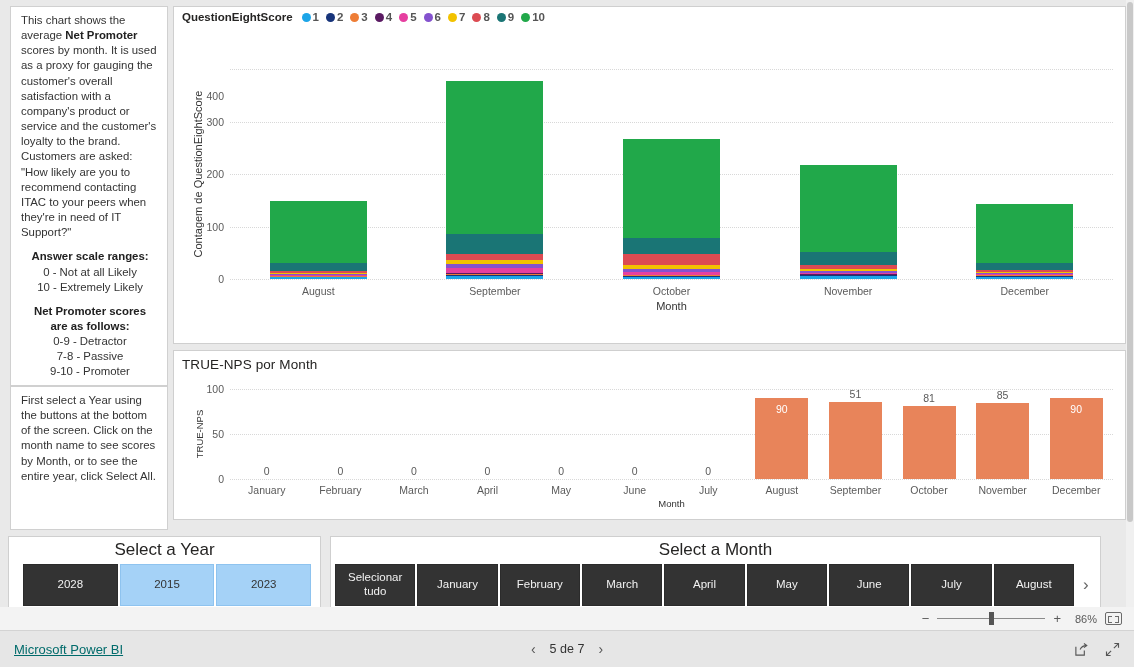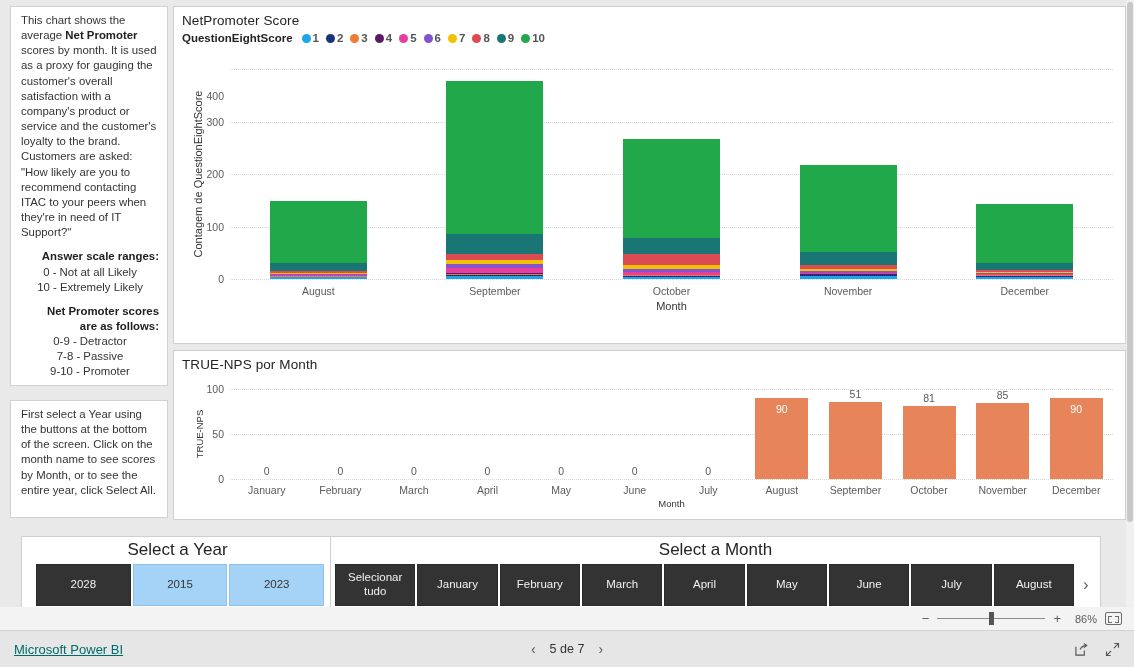--- a/index.html
+++ b/index.html
@@ -27,35 +27,35 @@
   .textbox {
     position: absolute;
     background: #ffffff;
     border: 1px solid #d0d0d0;
     padding: 6px 8px 6px 10px;
     font-size: 11.4px;
     line-height: 1.33;
     color: #333333;
   }
   #desc-box { left: 10px; top: 6px; width: 158px; height: 380px; }
-  #instr-box { left: 10px; top: 400px; width: 158px; height: 118px; }
+  #instr-box { left: 10px; top: 386px; width: 158px; height: 144px; }
   .tb-para { margin-bottom: 9px; white-space: pre-wrap; }
   .tb-para b { font-weight: bold; color: #212121; }
-  .tb-head { font-weight: bold; color: #212121; text-align: right; }
+  .tb-head { font-weight: bold; color: #212121; text-align: center; }
   .tb-line { text-align: center; }
 
   
   .visual {
     position: absolute;
     background: #ffffff;
     border: 1px solid #cfcfcf;
   }
   #nps-visual   { left: 173px; top: 6px;   width: 953px; height: 338px; }
   #truenps-visual { left: 173px; top: 350px; width: 953px; height: 170px; }
-  #year-slicer  { left: 21px;  top: 536px; width: 313px; height: 78px; }
+  #year-slicer  { left: 8px;  top: 536px; width: 313px; height: 78px; }
   #month-slicer { left: 330px; top: 536px; width: 771px; height: 78px; }
 
   .visual-title {
     font-size: 13.5px;
     color: #252423;
     padding: 6px 0 0 8px;
     letter-spacing: .1px;
   }
 
   
@@ -317,21 +317,20 @@
       <div class="tb-line">0-9 - Detractor</div>
       <div class="tb-line">7-8 - Passive</div>
       <div class="tb-line">9-10 - Promoter</div>
     </div>
 
     <div class="textbox" id="instr-box">
       <div class="tb-para">First select a Year using the buttons at the bottom of the screen. Click on the month name to see scores by Month, or to see the entire year, click Select All.</div>
     </div>
 
     <div class="visual" id="nps-visual">
-      <div class="visual-title">NetPromoter Score</div>
       <div class="legend">
         <span class="legend-title">QuestionEightScore</span>
         <span id="nps-legend-items"><span class="legend-item">
               <span class="legend-dot" style="background: rgb(28, 165, 232);"></span>
               <span>1</span>
             </span><span class="legend-item">
               <span class="legend-dot" style="background: rgb(23, 52, 122);"></span>
               <span>2</span>
             </span><span class="legend-item">
               <span class="legend-dot" style="background: rgb(238, 125, 54);"></span>

